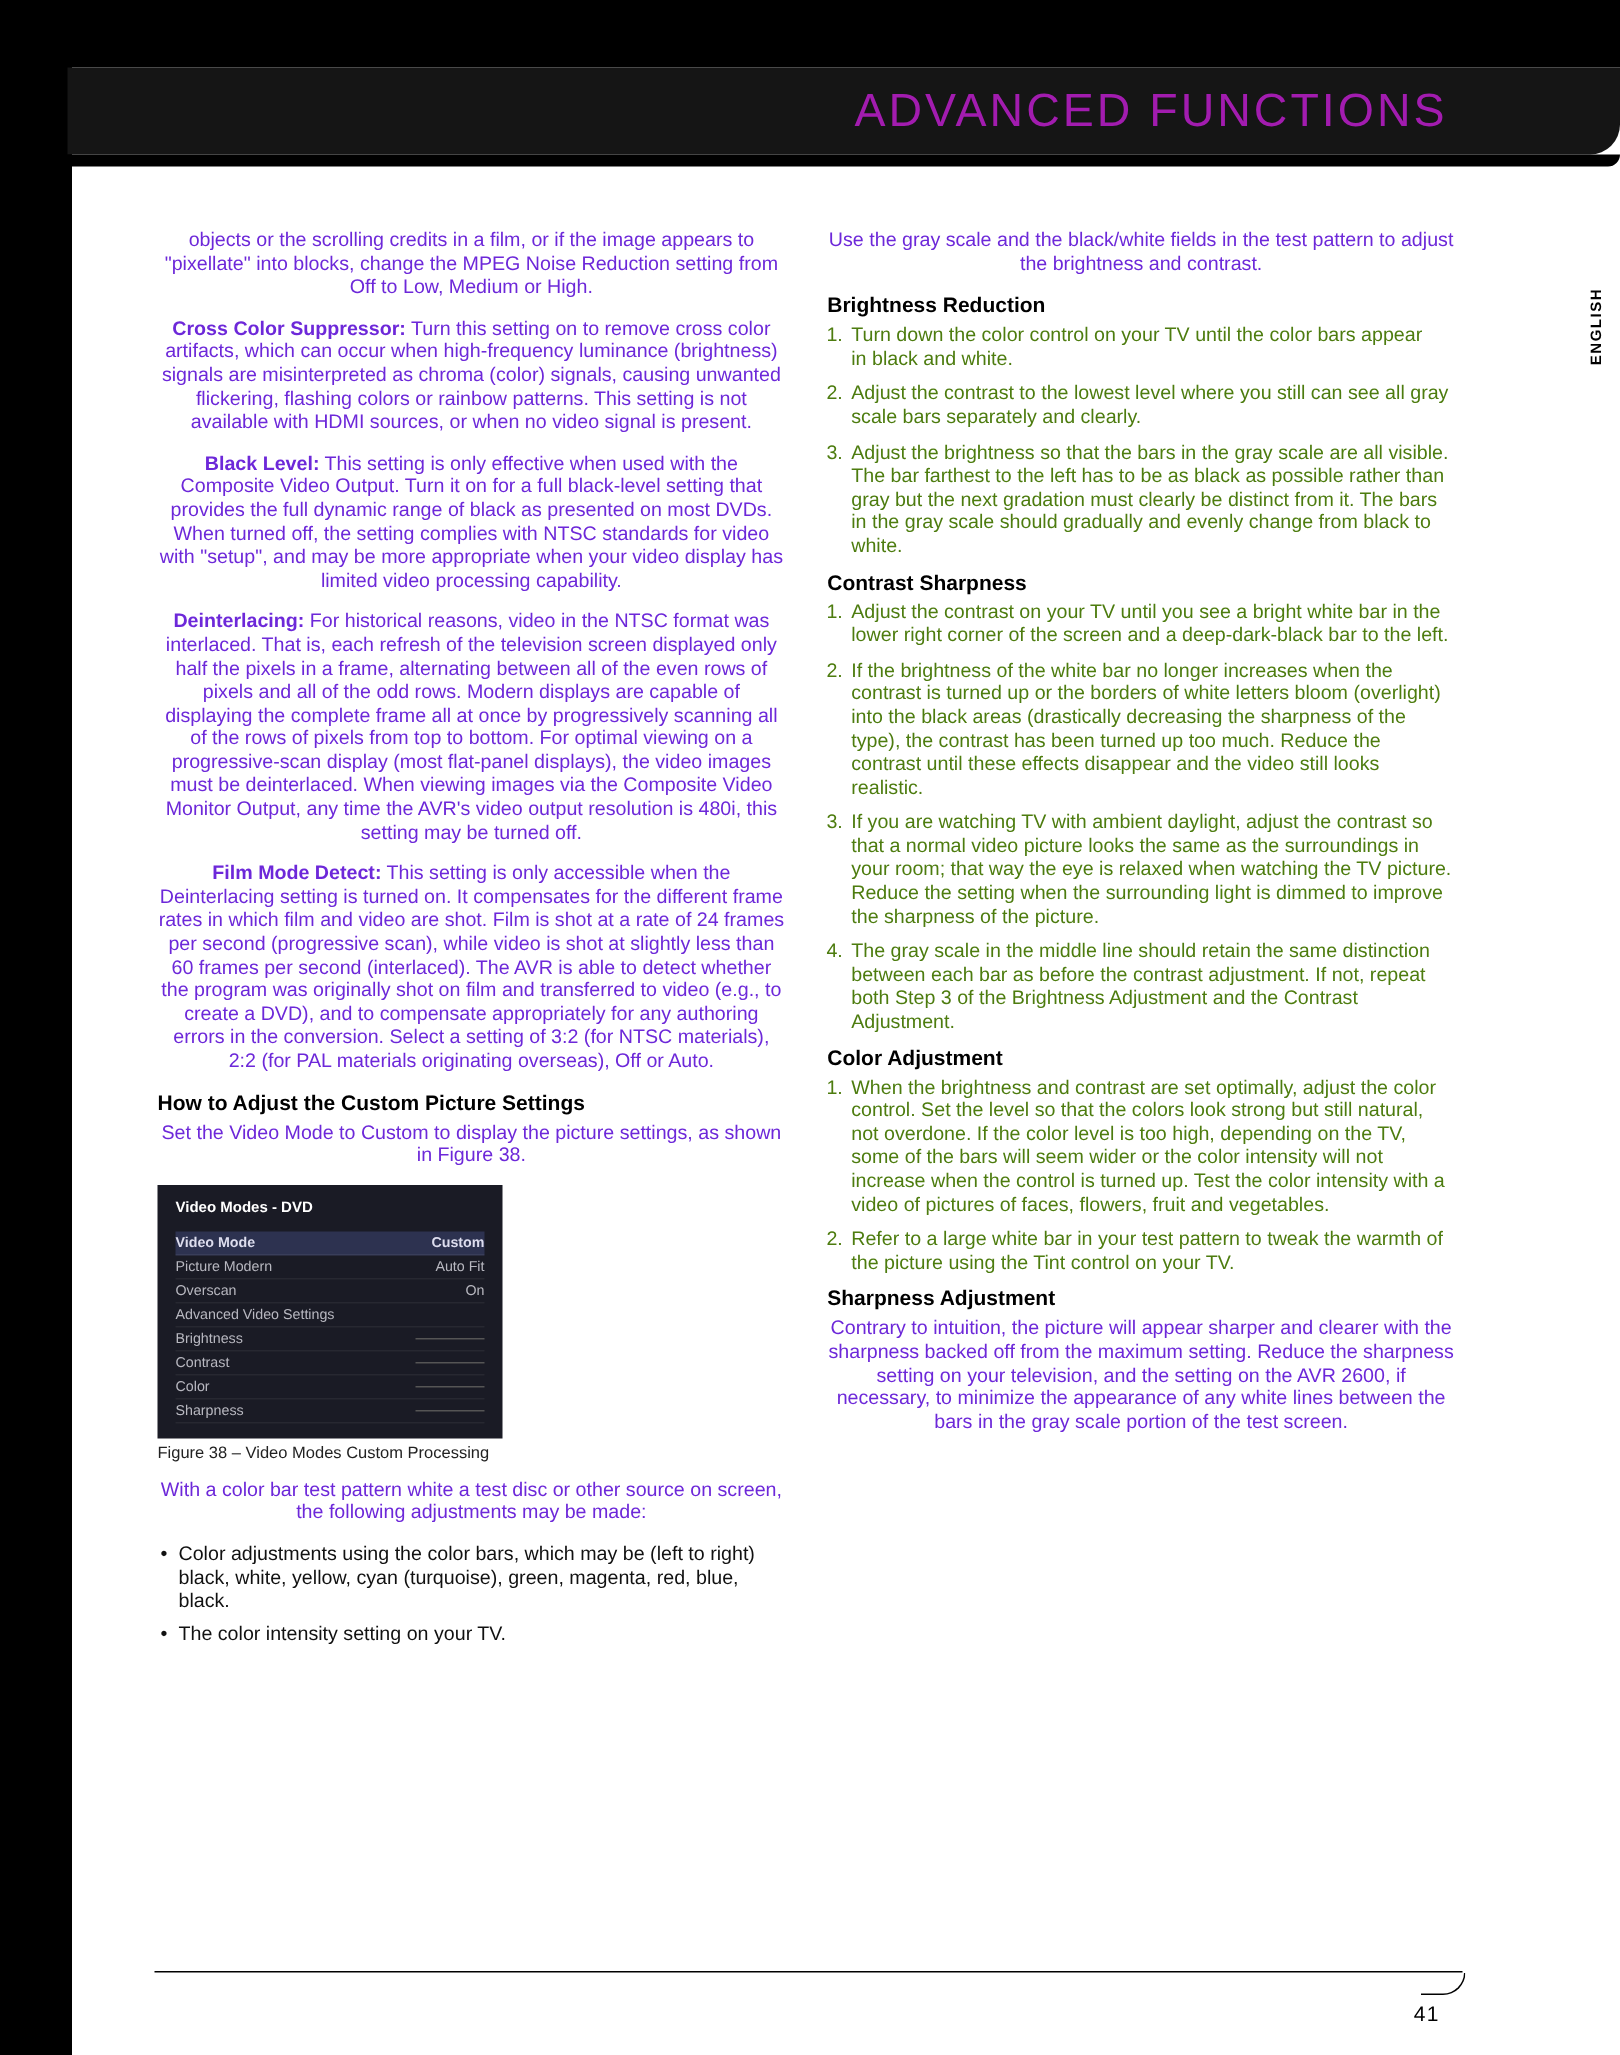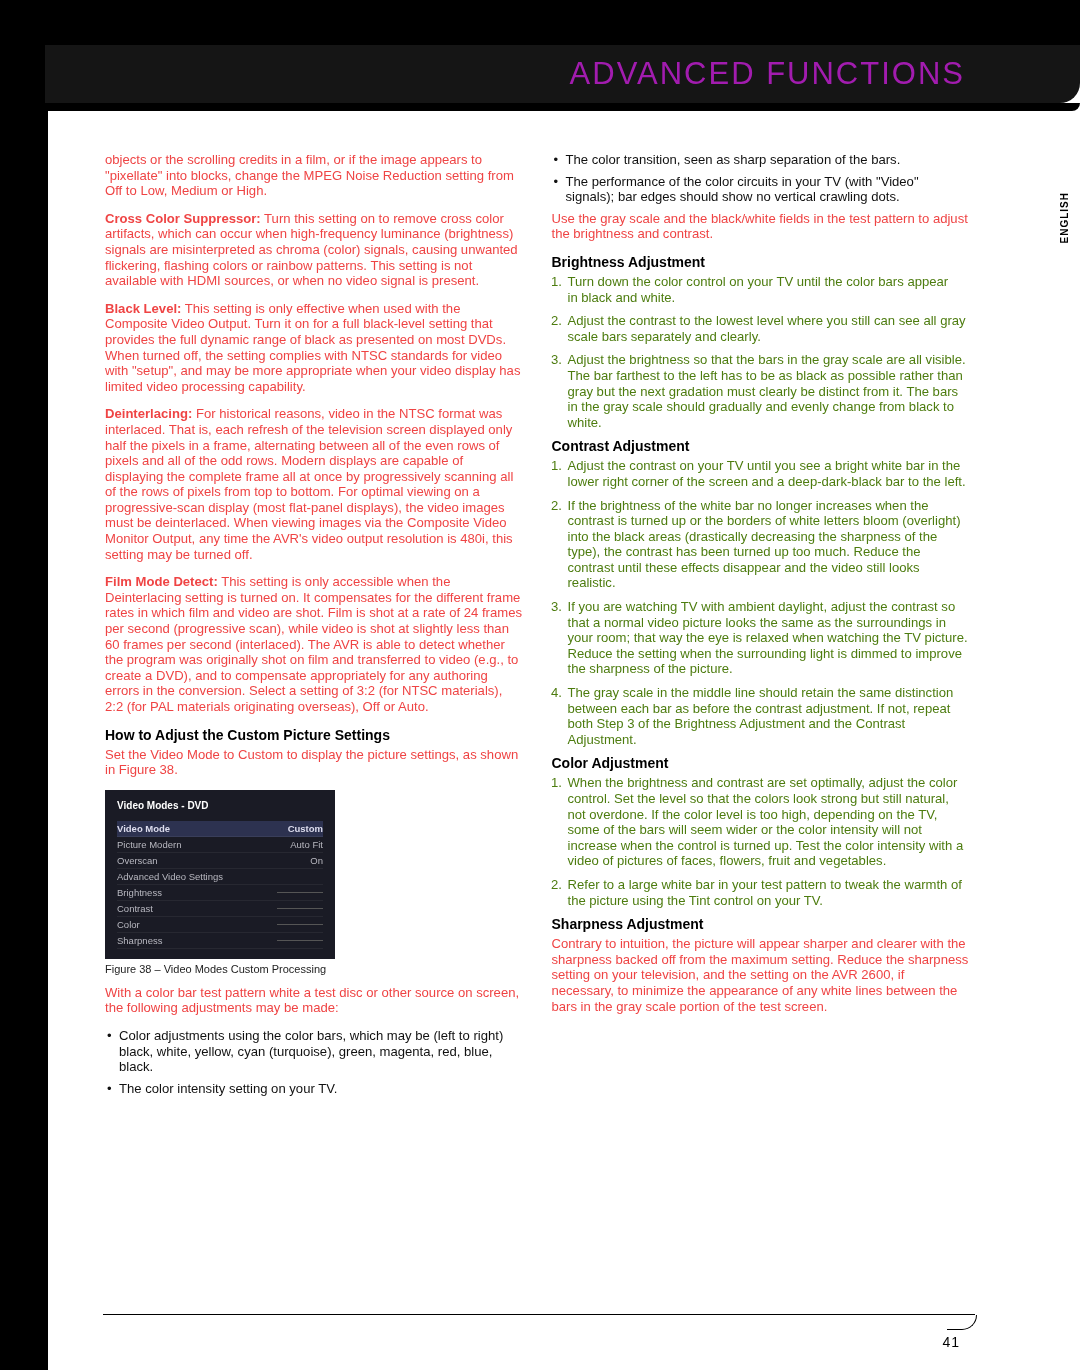--- a/index.html
+++ b/index.html
@@ -7,21 +7,21 @@
   .header-bar { position: absolute; top: 0; left: 0; right: 0; height: 108px; }
   .header-black { position: absolute; top: 0; left: 45px; right: 0; height: 45px; background: #000; }
   .header-dark  { position: absolute; top: 45px; left: 45px; right: 0; height: 58px; background: #151515; border-bottom-right-radius: 20px; }
   .header-pad   { position: absolute; top: 103px; left: 45px; right: 0; height: 8px; background: #000; border-bottom-right-radius: 10px; }
   .side-black   { position: absolute; top: 0; left: 0; width: 48px; height: 1370px; background: #000; }
   .header-title { position: absolute; top: 56px; right: 115px; color: #a21caf; font-family: "Arial Black", Arial, sans-serif; font-weight: 400; font-stretch: expanded; font-size: 31px; letter-spacing: 2px; }
   .lang-tab { position: absolute; top: 192px; right: 10px; writing-mode: vertical-rl; transform: rotate(180deg); font-size: 10px; font-weight: 700; letter-spacing: 1px; }
   .page-num { position: absolute; bottom: 20px; right: 120px; font-size: 14px; letter-spacing: 1px; }
   .content { position: absolute; top: 152px; left: 105px; width: 865px; display: flex; gap: 28px; }
   .col { flex: 1 1 0; }
-  .para { font-size: 13.1px; line-height: 15.6px; color: #ef4444; margin-bottom: 12px; }
+  .para { font-size: 13.1px; line-height: 15.6px; color: #6d28d9; margin-bottom: 12px; text-align: center; }
   .para b { font-weight: 700; }
   .h3 { font-size: 14px; font-weight: 700; color: #000; margin: 6px 0 4px 0; }
   ol.num { padding-left: 14px; font-size: 13.1px; line-height: 15.6px; color: #4d7c0f; }
   ol.num li { margin-bottom: 8px; padding-left: 2px; }
   ul.bul { list-style: none; padding-left: 2px; font-size: 13.1px; line-height: 15.6px; color: #111; }
   ul.bul li { position: relative; padding-left: 12px; margin-bottom: 6px; }
   ul.bul li::before { content: "•"; position: absolute; left: 0; top: 0; }
   .fig-box { width: 230px; background: #1a1b25; color: #b8b8c0; font-size: 9.5px; padding: 10px 12px 10px 12px; margin: 6px 12px 4px 0; }
   .fig-title { color: #fff; font-weight: 700; font-size: 10px; margin-bottom: 10px; }
   .fig-row { display: flex; justify-content: space-between; padding: 2px 0; border-bottom: 1px solid rgba(255,255,255,0.06); gap: 40px; }
@@ -110,35 +110,31 @@
     <p class="fig-caption">Figure 38 – Video Modes Custom Processing</p>
 
     <p class="para">With a color bar test pattern white a test disc or other source on screen, the following adjustments may be made:</p>
     <ul class="bul">
       <li>Color adjustments using the color bars, which may be (left to right) black, white, yellow, cyan (turquoise), green, magenta, red, blue, black.</li>
       <li>The color intensity setting on your TV.</li>
     </ul>
   </div>
 
   <div class="col">
-    <ul class="bul">
-      <li>The color transition, seen as sharp separation of the bars.</li>
-      <li>The performance of the color circuits in your TV (with "Video" signals); bar edges should show no vertical crawling dots.</li>
-    </ul>
     <p class="para">Use the gray scale and the black/white fields in the test pattern to adjust the brightness and contrast.</p>
 
-    <p class="h3">Brightness Adjustment</p>
+    <p class="h3">Brightness Reduction</p>
     <ol class="num">
       <li style="white-space:pre-line">Turn down the color control on your TV until the color bars appear
 in black and white.</li>
       <li>Adjust the contrast to the lowest level where you still can see all gray scale bars separately and clearly.</li>
       <li>Adjust the brightness so that the bars in the gray scale are all visible. The bar farthest to the left has to be as black as possible rather than gray but the next gradation must clearly be distinct from it. The bars in the gray scale should gradually and evenly change from black to white.</li>
     </ol>
 
-    <p class="h3">Contrast Adjustment</p>
+    <p class="h3">Contrast Sharpness</p>
     <ol class="num">
       <li>Adjust the contrast on your TV until you see a bright white bar in the lower right corner of the screen and a deep-dark-black bar to the left.</li>
       <li>If the brightness of the white bar no longer increases when the contrast is turned up or the borders of white letters bloom (overlight) into the black areas (drastically decreasing the sharpness of the type), the contrast has been turned up too much. Reduce the contrast until these effects disappear and the video still looks realistic.</li>
       <li>If you are watching TV with ambient daylight, adjust the contrast so that a normal video picture looks the same as the surroundings in your room; that way the eye is relaxed when watching the TV picture. Reduce the setting when the surrounding light is dimmed to improve the sharpness of the picture.</li>
       <li>The gray scale in the middle line should retain the same distinction between each bar as before the contrast adjustment. If not, repeat both Step 3 of the Brightness Adjustment and the Contrast Adjustment.</li>
     </ol>
 
     <p class="h3">Color Adjustment</p>
     <ol class="num">
       <li>When the brightness and contrast are set optimally, adjust the color control. Set the level so that the colors look strong but still natural, not overdone. If the color level is too high, depending on the TV, some of the bars will seem wider or the color intensity will not increase when the control is turned up. Test the color intensity with a video of pictures of faces, flowers, fruit and vegetables.</li>

